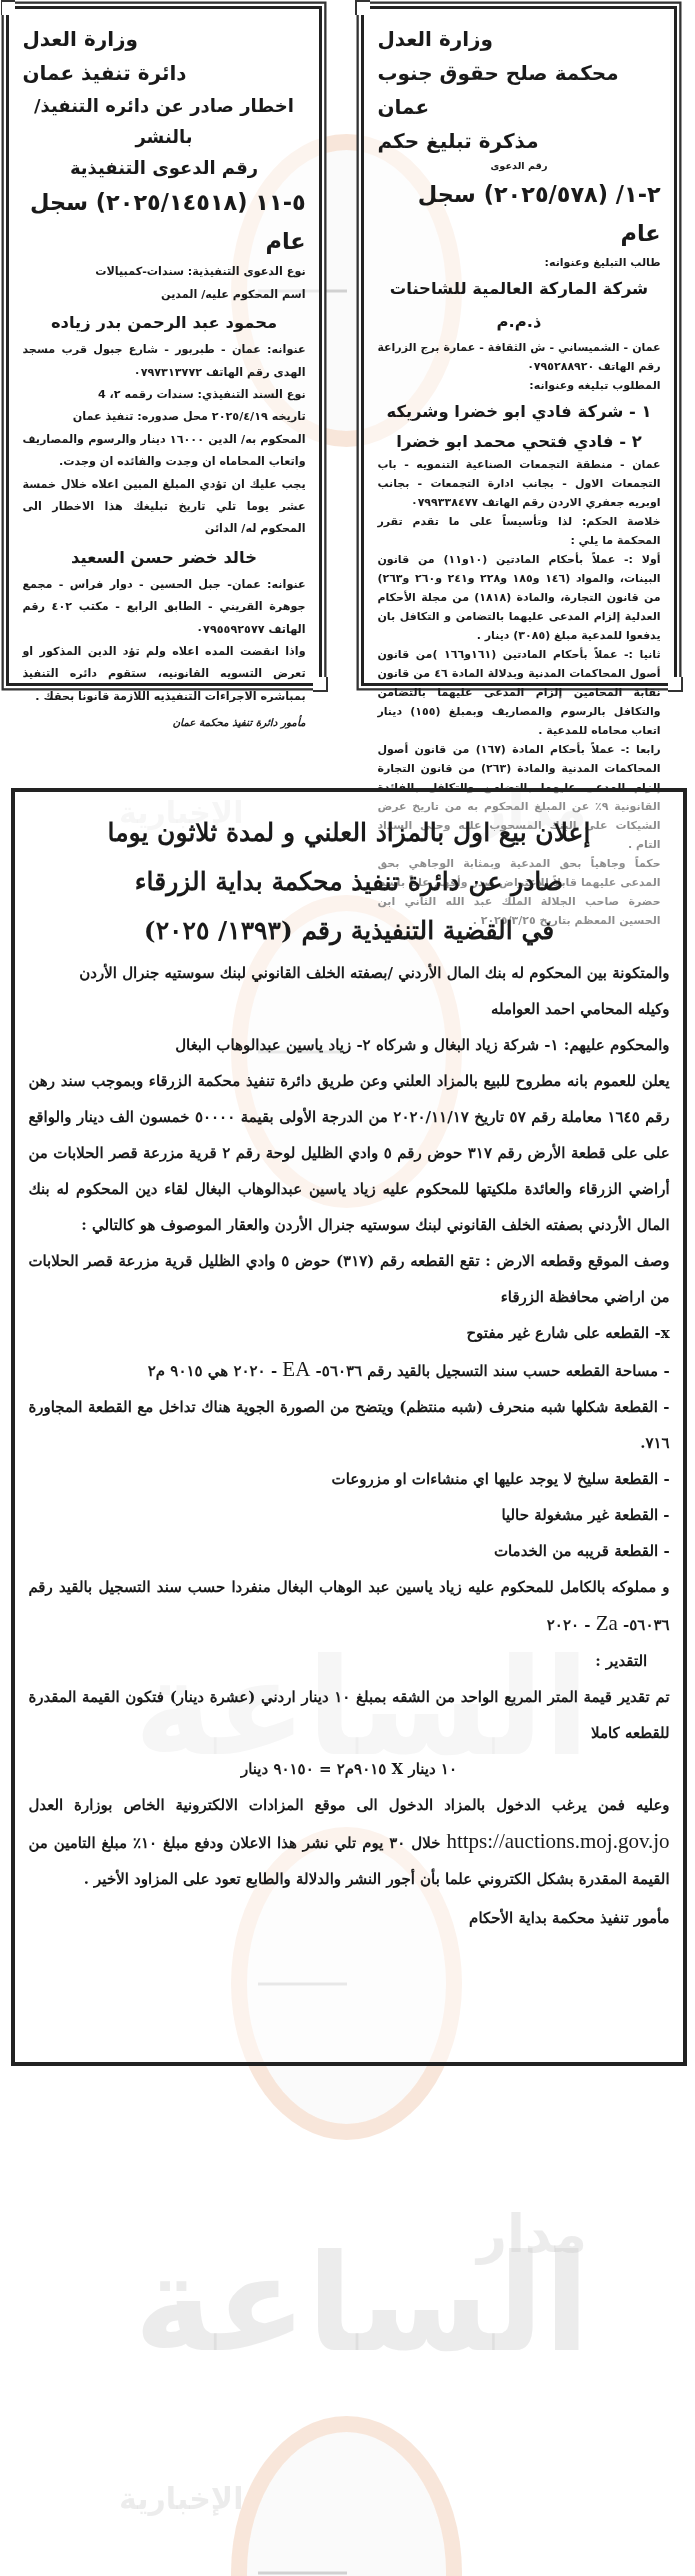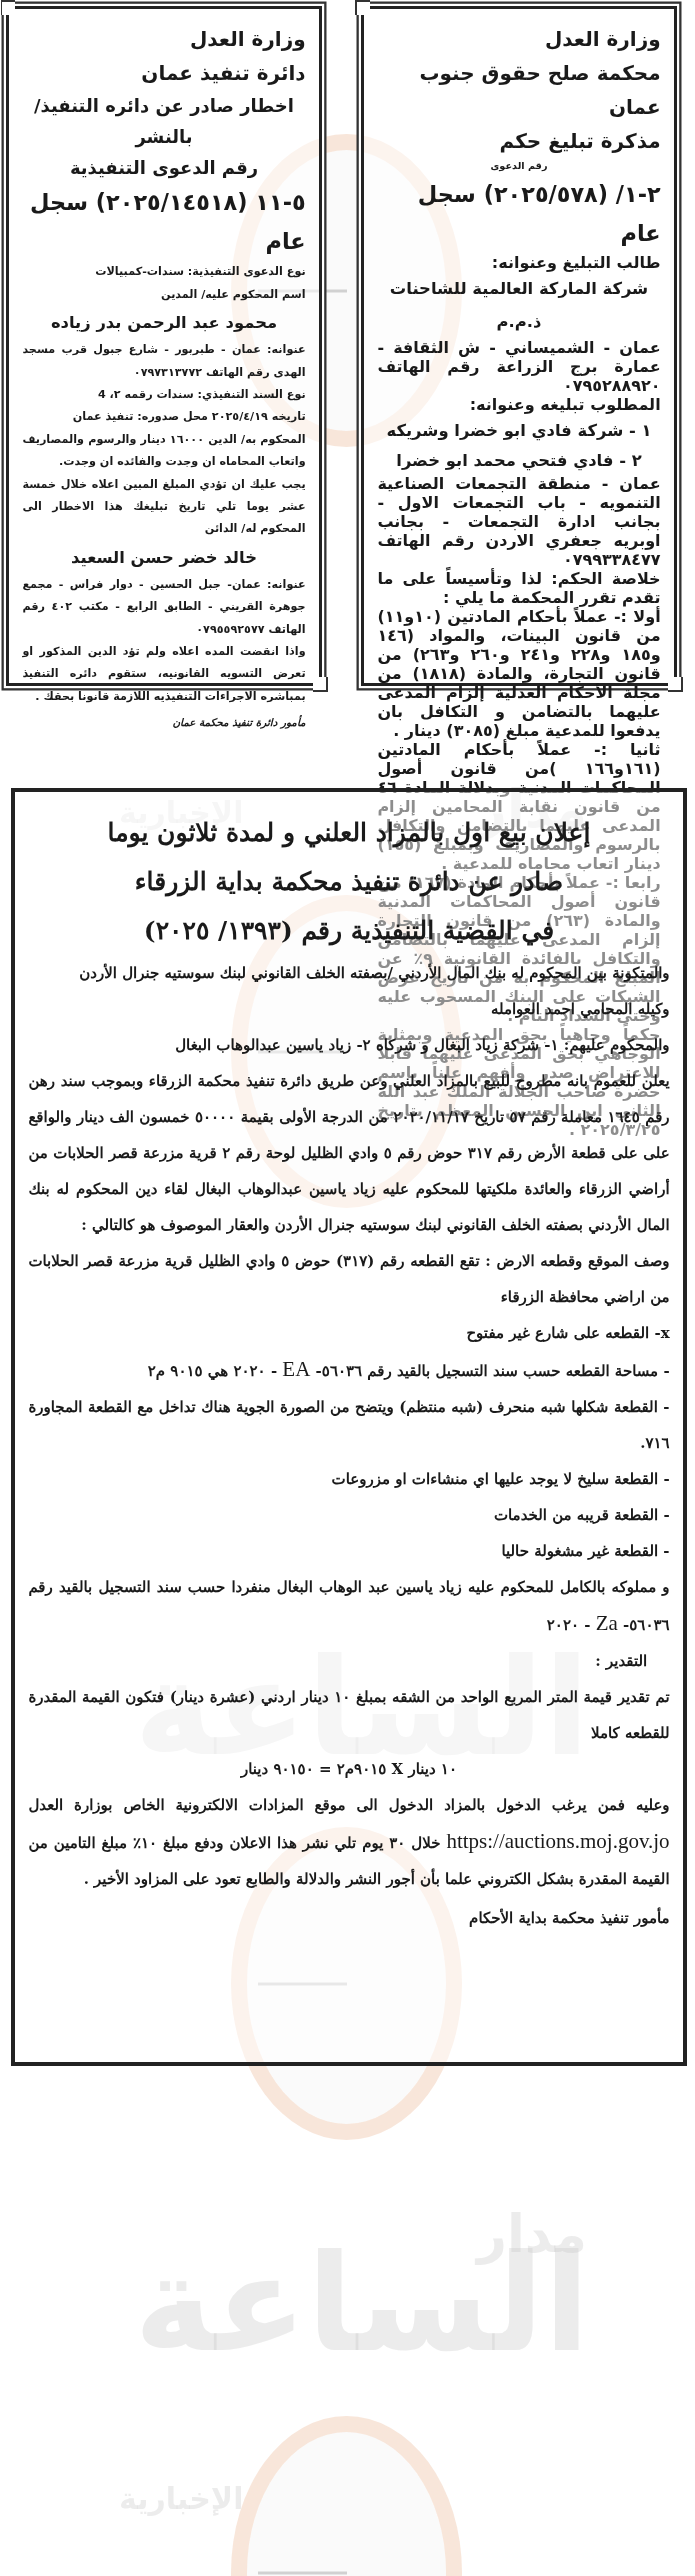--- a/index.html
+++ b/index.html
@@ -39,27 +39,27 @@
     }
     .notice-left { left: 6px; width: 316px; height: 680px; top: 6px; }
     .notice-right { left: 361px; width: 316px; height: 680px; top: 6px; }
     .notice-frame::before, .notice-frame::after {
       content: ""; position: absolute; width: 13.4px; height: 13.4px;
       background: #fff; border: 2.2px solid #333;
     }
     .notice-frame::before { top: -9px; left: -9px; border-right: none; border-bottom: none; }
     .notice-frame::after { bottom: -9px; right: -9px; border-left: none; border-top: none; }
 
-    .h1 { text-align: right; font-weight: bold; font-size: 20px; line-height: 34px; }
+    .h1 { text-align: left; font-weight: bold; font-size: 20px; line-height: 34px; }
     .h2 { text-align: center; font-weight: bold; font-size: 18px; line-height: 31px; }
     .hsmall { text-align: center; font-size: 9.7px; font-weight: bold; line-height: 16.4px; }
     .hcase { text-align: right; font-weight: bold; font-size: 22.4px; line-height: 39px; }
     .hdate { text-align: center; font-weight: bold; font-size: 16.4px; line-height: 27px; }
     .p { font-size: 11.2px; font-weight: bold; line-height: 22.4px; text-align: justify; }
-    .p-tight { font-size: 16px; font-weight: bold; line-height: 19px; text-align: justify; }
+    .p-tight { font-size: 11px; font-weight: bold; line-height: 19px; text-align: justify; }
     .pname { text-align: center; font-weight: bold; font-size: 16.4px; line-height: 33px; }
     .sign { font-size: 10.4px; font-weight: bold; line-height: 22.4px; margin-top: 3px; font-style: italic; }
 
     
     .auction {
       position: absolute; left: 11px; top: 788px; width: 676px; height: 1278px;
       border: 4.5px solid #222; padding: 16.4px 13.4px 7.5px;
       background: rgba(255,255,255,0.5);
     }
     .a-title { text-align: center; font-weight: bold; font-size: 25px; line-height: 49px; font-family: "DejaVu Serif", serif; }
@@ -134,22 +134,22 @@
     <div class="a-p">يعلن للعموم بانه مطروح للبيع بالمزاد العلني وعن طريق دائرة تنفيذ محكمة الزرقاء وبموجب سند رهن رقم ١٦٤٥ معاملة رقم ٥٧ تاريخ ٢٠٢٠/١١/١٧ من الدرجة الأولى بقيمة ٥٠٠٠٠ خمسون الف دينار والواقع على على قطعة الأرض رقم ٣١٧ حوض رقم ٥ وادي الظليل لوحة رقم ٢ قرية مزرعة قصر الحلابات من أراضي الزرقاء والعائدة ملكيتها للمحكوم عليه زياد ياسين عبدالوهاب البغال لقاء دين المحكوم له بنك المال الأردني بصفته الخلف القانوني لبنك سوستيه جنرال الأردن والعقار الموصوف هو كالتالي :</div>
     <div class="a-p">وصف الموقع وقطعه الارض : تقع القطعه رقم (٣١٧) حوض ٥ وادي الظليل قرية مزرعة قصر الحلابات من اراضي محافظة الزرقاء</div>
     <div class="a-p">x- القطعه على شارع غير مفتوح</div>
     <div class="a-p">
       <span>- مساحة القطعه حسب سند التسجيل بالقيد رقم ٥٦٠٣٦-</span>
       <span class="latin">EA</span>
       <span>- ٢٠٢٠ هي ٩٠١٥ م٢</span>
     </div>
     <div class="a-p">- القطعة شكلها شبه منحرف (شبه منتظم) ويتضح من الصورة الجوية هناك تداخل مع القطعة المجاورة ٧١٦.</div>
     <div class="a-p">- القطعة سليخ لا يوجد عليها اي منشاءات او مزروعات</div>
+    <div class="a-p">- القطعة غير مشغولة حاليا</div>
     <div class="a-p">- القطعة قريبه من الخدمات</div>
-    <div class="a-p">- القطعة غير مشغولة حاليا</div>
     <div class="a-p">
       <span>و مملوكه بالكامل للمحكوم عليه زياد ياسين عبد الوهاب البغال منفردا حسب سند التسجيل بالقيد رقم ٥٦٠٣٦-</span>
       <span class="latin">Za</span>
       <span>- ٢٠٢٠</span>
     </div>
     <div class="a-p" style="padding-right:22.4px;">التقدير :</div>
     <div class="a-p">تم تقدير قيمة المتر المربع الواحد من الشقه بمبلغ ١٠ دينار اردني (عشرة دينار) فتكون القيمة المقدرة للقطعه كاملا</div>
     <div class="a-p center-line">١٠ دينار X ٩٠١٥م٢ = ٩٠١٥٠ دينار</div>
     <div class="a-p">
       <span>وعليه فمن يرغب الدخول بالمزاد الدخول الى موقع المزادات الالكترونية الخاص بوزارة العدل</span>

